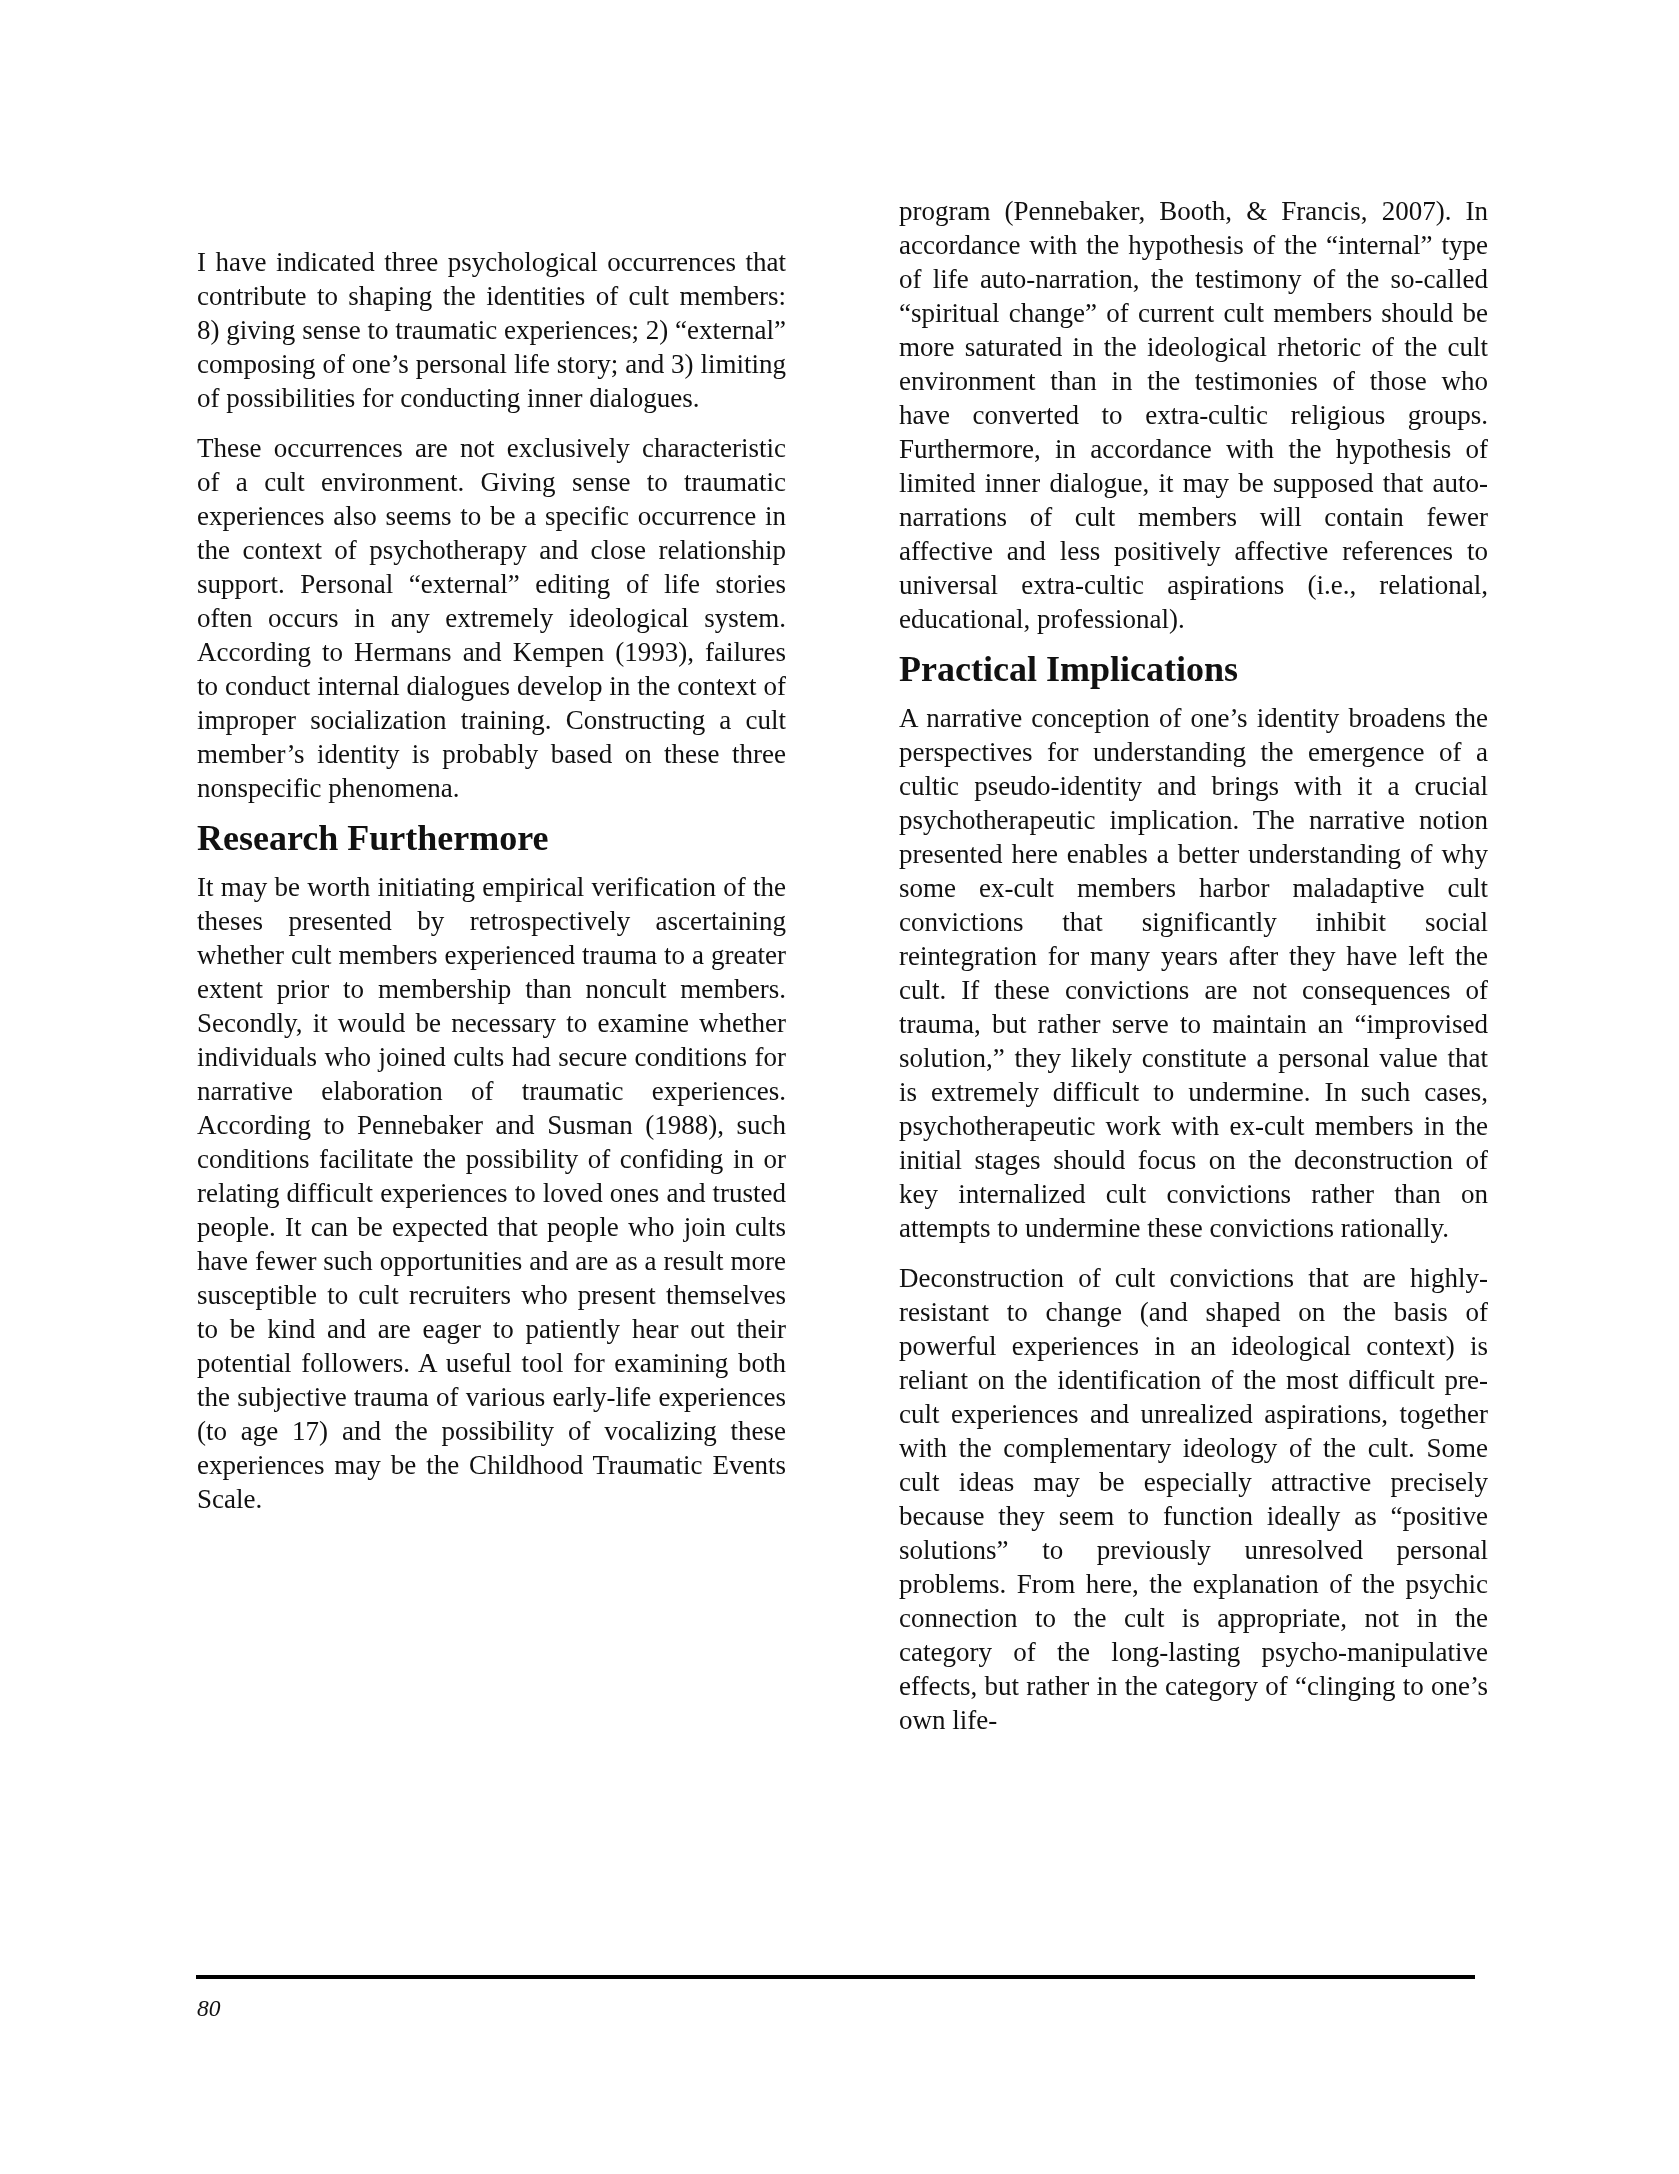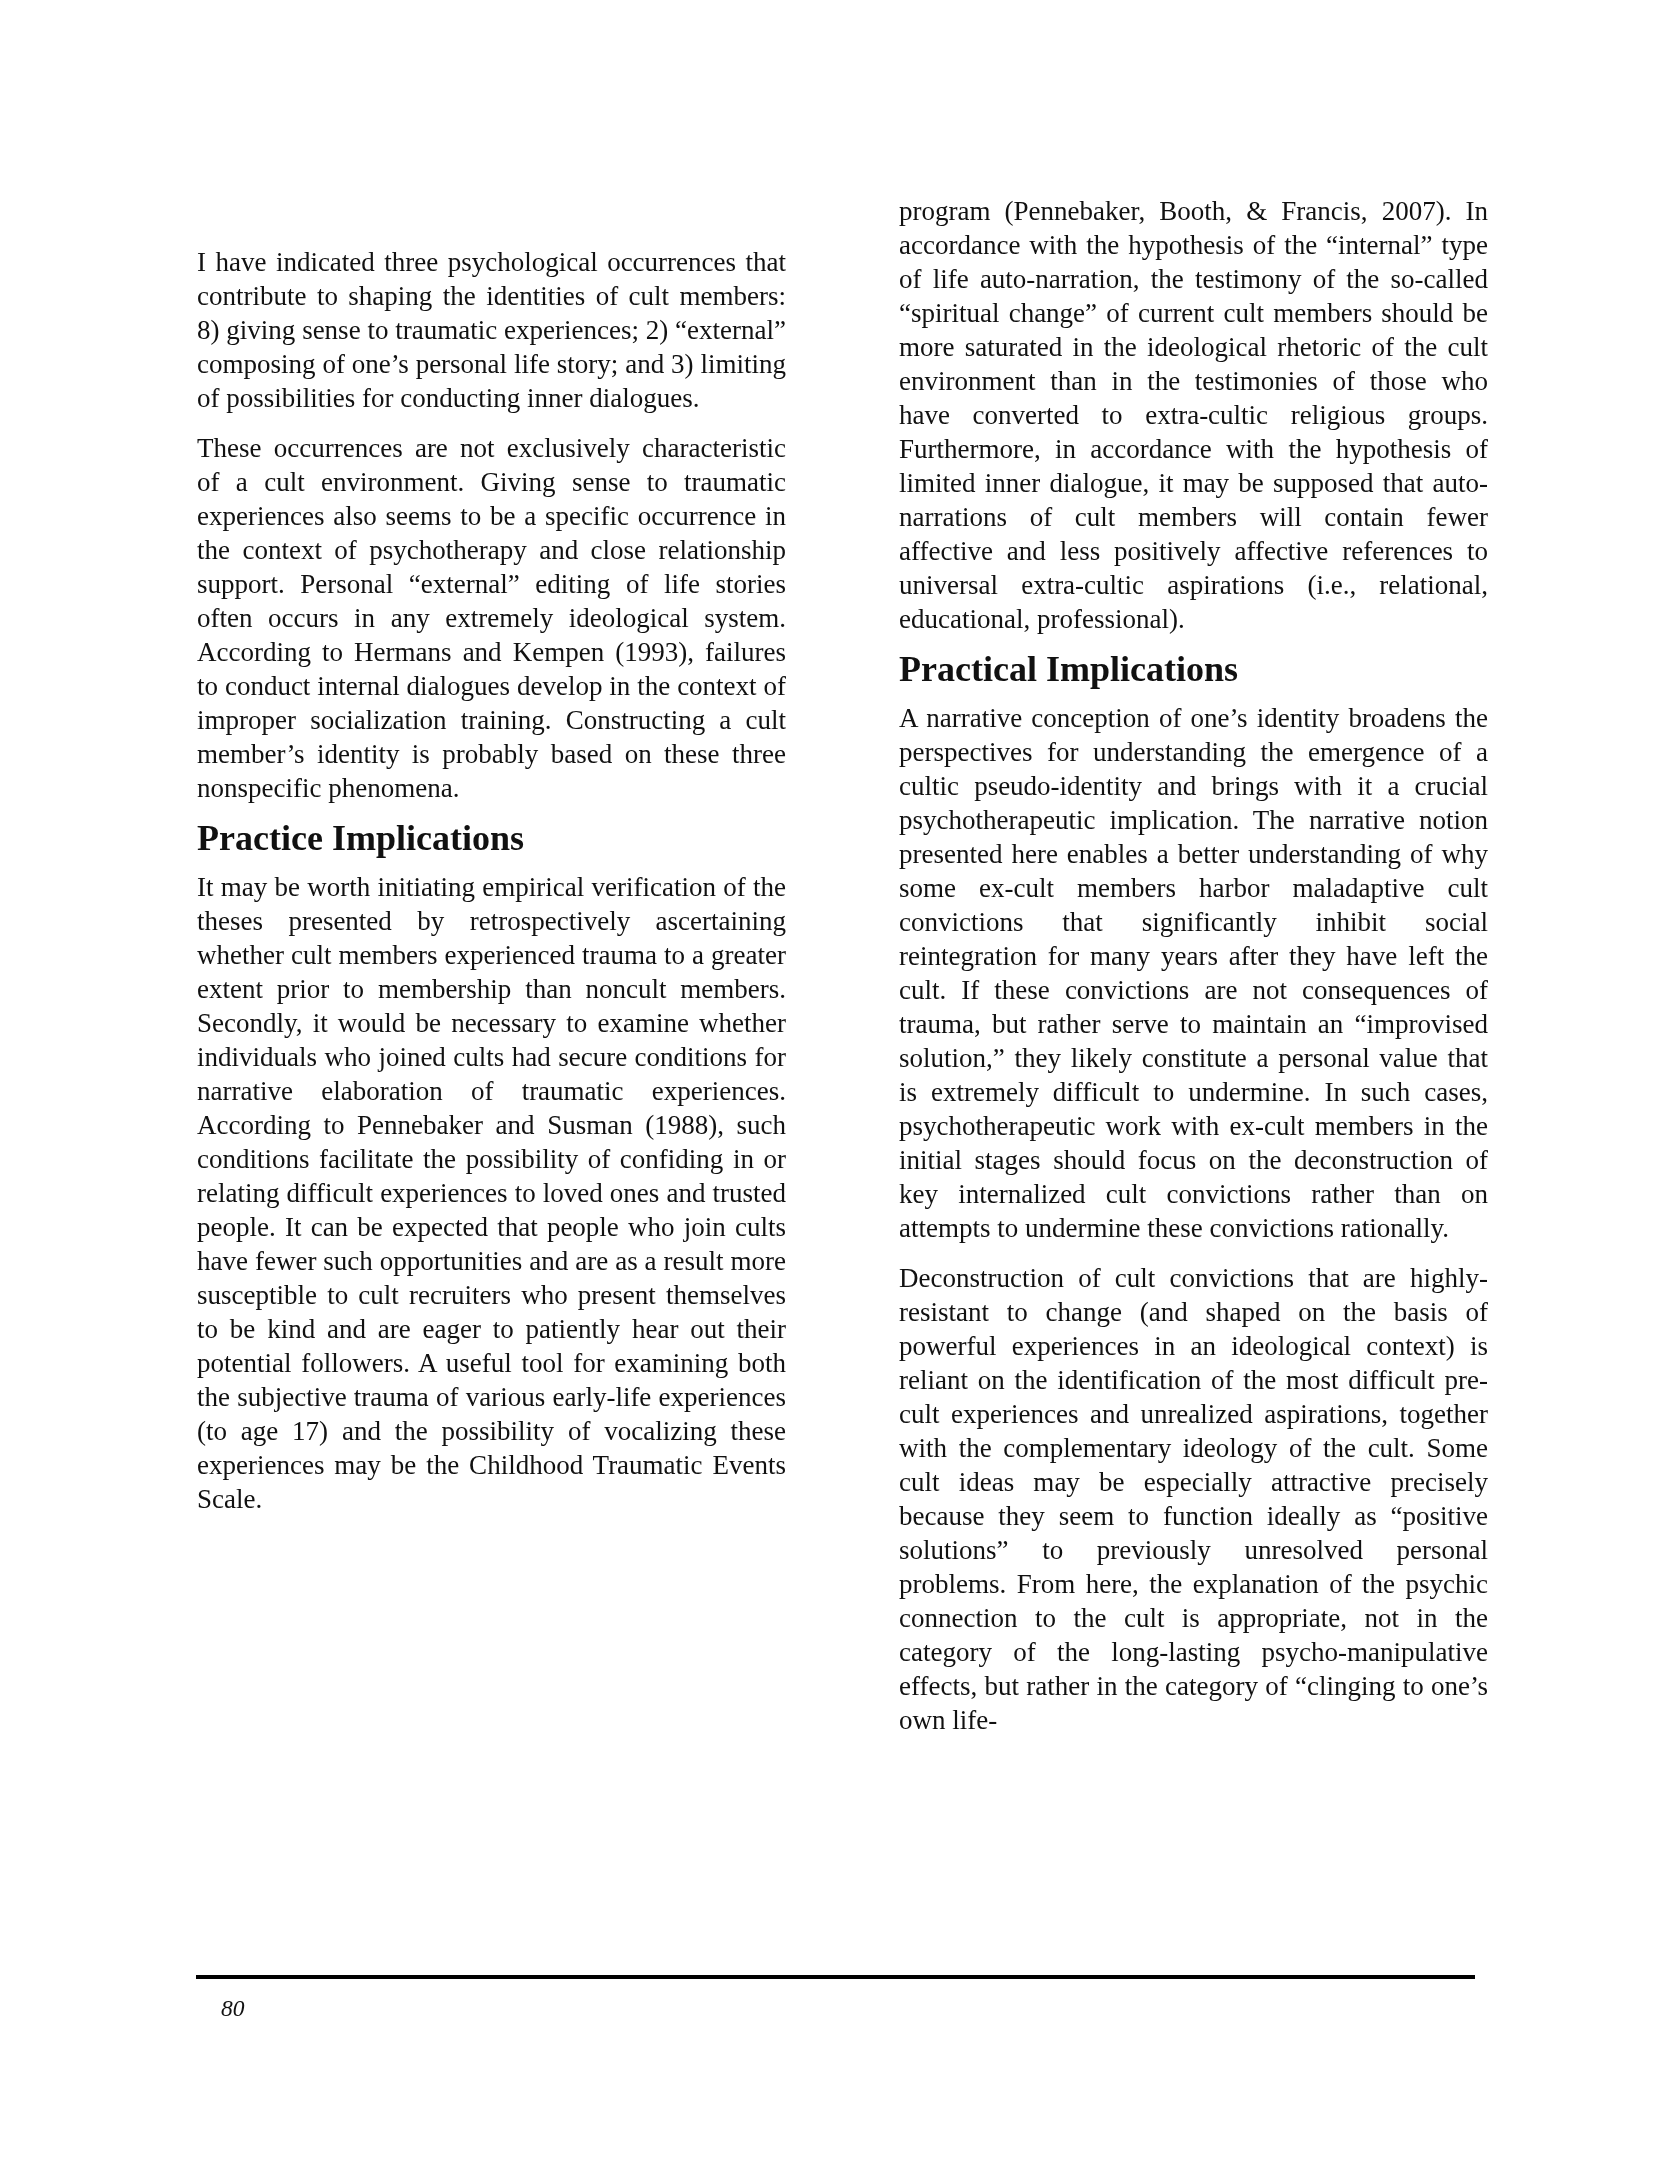--- a/index.html
+++ b/index.html
@@ -55,42 +55,41 @@
     width: 1279px;
     height: 3.8px;
     background: #000000;
   }
   .footer {
     position: absolute;
     top: 1994px;
     font-size: 23.5px;
     font-style: italic;
     line-height: 28px;
-    margin-left: 24px;
   }
   .footer-left { left: 197px; }
   .footer-right { right: 205px; text-align: right; }
   .square {
     display: inline-block;
     width: 12.2px;
     height: 12.2px;
     background: #111111;
     margin: 0 5.6px 1.9px 3.8px;
     vertical-align: middle;
   }
 </style>
 </head>
 <body>
 
 <div class="page">
 
   <div class="col col-left">
     <p>I have indicated three psychological occurrences that contribute to shaping the identities of cult members: 8) giving sense to traumatic experiences; 2) “external” composing of one’s personal life story; and 3) limiting of possibilities for conducting inner dialogues.</p>
     <p>These occurrences are not exclusively characteristic of a cult environment. Giving sense to traumatic experiences also seems to be a specific occurrence in the context of psychotherapy and close relationship support. Personal “external” editing of life stories often occurs in any extremely ideological system. According to Hermans and Kempen (1993), failures to conduct internal dialogues develop in the context of improper socialization training. Constructing a cult member’s identity is probably based on these three nonspecific phenomena.</p>
-    <h3>Practice Implications</h3>
+    <h3>Research Furthermore</h3>
     <p>It may be worth initiating empirical verification of the theses presented by retrospectively ascertaining whether cult members experienced trauma to a greater extent prior to membership than noncult members. Secondly, it would be necessary to examine whether individuals who joined cults had secure conditions for narrative elaboration of traumatic experiences. According to Pennebaker and Susman (1988), such conditions facilitate the possibility of confiding in or relating difficult experiences to loved ones and trusted people. It can be expected that people who join cults have fewer such opportunities and are as a result more susceptible to cult recruiters who present themselves to be kind and are eager to patiently hear out their potential followers. A useful tool for examining both the subjective trauma of various early-life experiences (to age 17) and the possibility of vocalizing these experiences may be the Childhood Traumatic Events Scale.</p>
   </div>
 
   <div class="col col-right">
     <p>program (Pennebaker, Booth, &amp; Francis, 2007). In accordance with the hypothesis of the “internal” type of life auto-narration, the testimony of the so-called “spiritual change” of current cult members should be more saturated in the ideological rhetoric of the cult environment than in the testimonies of those who have converted to extra-cultic religious groups. Furthermore, in accordance with the hypothesis of limited inner dialogue, it may be supposed that auto-narrations of cult members will contain fewer affective and less positively affective references to universal extra-cultic aspirations (i.e., relational, educational, professional).</p>
     <h3>Practical Implications</h3>
     <p>A narrative conception of one’s identity broadens the perspectives for understanding the emergence of a cultic pseudo-identity and brings with it a crucial psychotherapeutic implication. The narrative notion presented here enables a better understanding of why some ex-cult members harbor maladaptive cult convictions that significantly inhibit social reintegration for many years after they have left the cult. If these convictions are not consequences of trauma, but rather serve to maintain an “improvised solution,” they likely constitute a personal value that is extremely difficult to undermine. In such cases, psychotherapeutic work with ex-cult members in the initial stages should focus on the deconstruction of key internalized cult convictions rather than on attempts to undermine these convictions rationally.</p>
     <p>Deconstruction of cult convictions that are highly-resistant to change (and shaped on the basis of powerful experiences in an ideological context) is reliant on the identification of the most difficult pre-cult experiences and unrealized aspirations, together with the complementary ideology of the cult. Some cult ideas may be especially attractive precisely because they seem to function ideally as “positive solutions” to previously unresolved personal problems. From here, the explanation of the psychic connection to the cult is appropriate, not in the category of the long-lasting psycho-manipulative effects, but rather in the category of “clinging to one’s own life-</p>
   </div>
 

